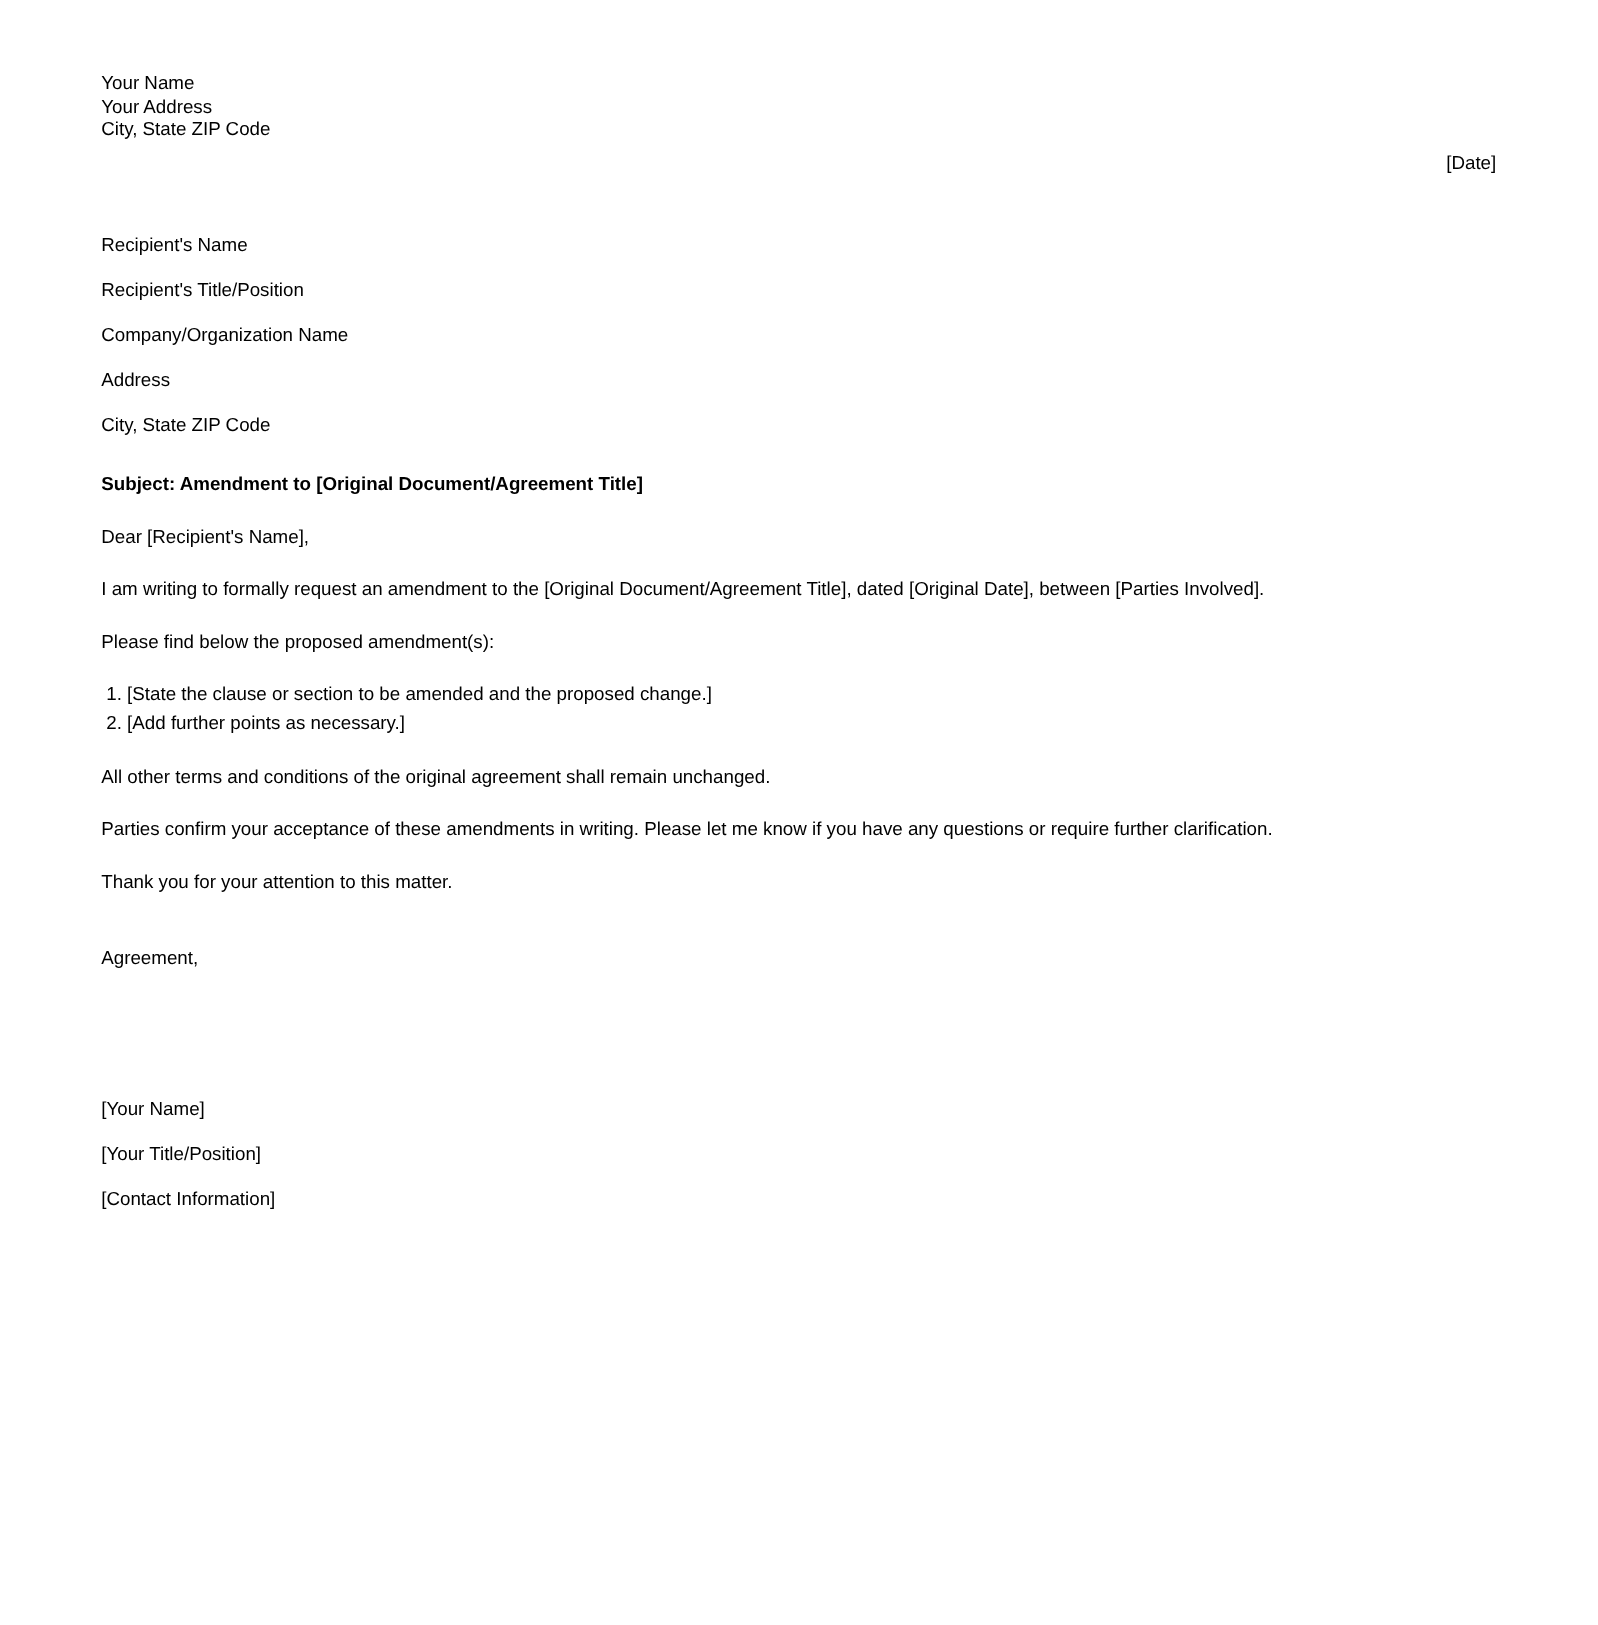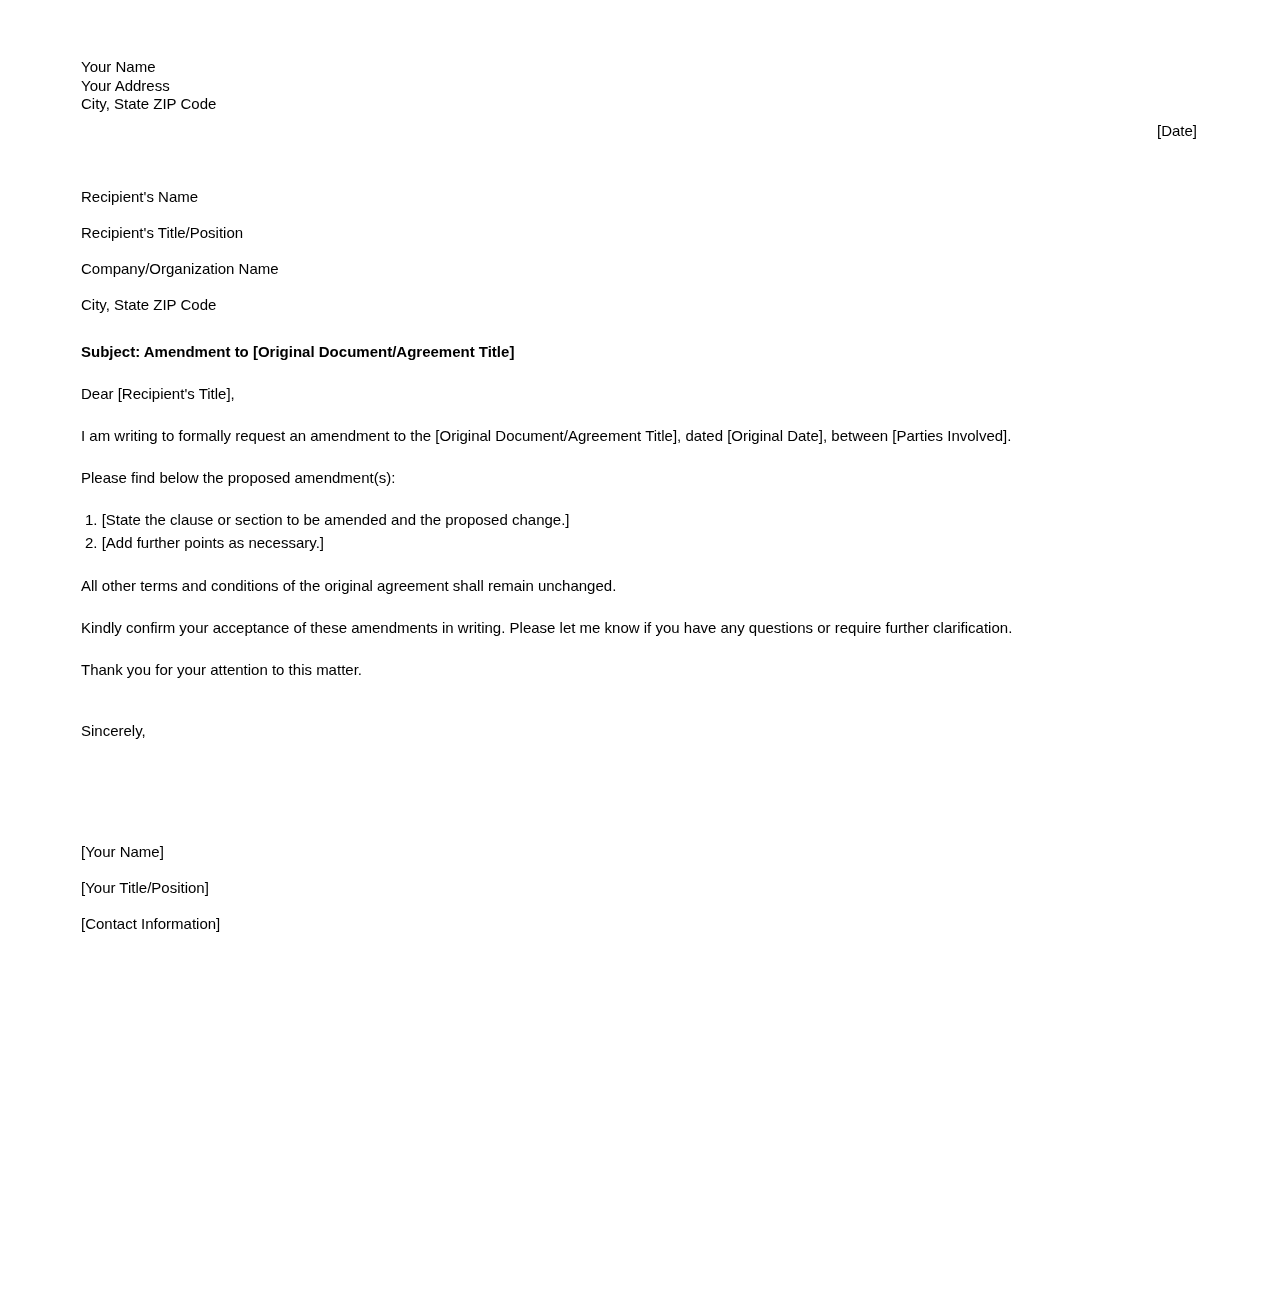--- a/index.html
+++ b/index.html
@@ -122,43 +122,44 @@
     </div>
 
     <div class="date-row">
       <span>[Date]</span>
     </div>
 
     <div class="recipient-block">
       <p class="recipient-line">Recipient's Name</p>
       <p class="recipient-line">Recipient's Title/Position</p>
       <p class="recipient-line">Company/Organization Name</p>
+      <p class="recipient-line">Address</p>
       <p class="recipient-line">City, State ZIP Code</p>
     </div>
 
     <p class="subject-line">Subject: Amendment to [Original Document/Agreement Title]</p>
 
-    <p class="body-para">Dear [Recipient's Title],</p>
+    <p class="body-para">Dear [Recipient's Name],</p>
 
     <p class="body-para">I am writing to formally request an amendment to the [Original Document/Agreement Title], dated [Original Date], between [Parties Involved].</p>
 
     <p class="body-para">Please find below the proposed amendment(s):</p>
 
     <div class="amendment-list">
       <p class="amendment-item">1. [State the clause or section to be amended and the proposed change.]</p>
       <p class="amendment-item">2. [Add further points as necessary.]</p>
     </div>
 
     <p class="body-para">All other terms and conditions of the original agreement shall remain unchanged.</p>
 
-    <p class="body-para">Kindly confirm your acceptance of these amendments in writing. Please let me know if you have any questions or require further clarification.</p>
+    <p class="body-para">Parties confirm your acceptance of these amendments in writing. Please let me know if you have any questions or require further clarification.</p>
 
     <p class="body-para">Thank you for your attention to this matter.</p>
 
-    <p class="closing">Sincerely,</p>
+    <p class="closing">Agreement,</p>
 
     <div class="signature-space"></div>
 
     <div class="signature-block">
       <p class="signature-line">[Your Name]</p>
       <p class="signature-line">[Your Title/Position]</p>
       <p class="signature-line">[Contact Information]</p>
     </div>
 
   </div>

